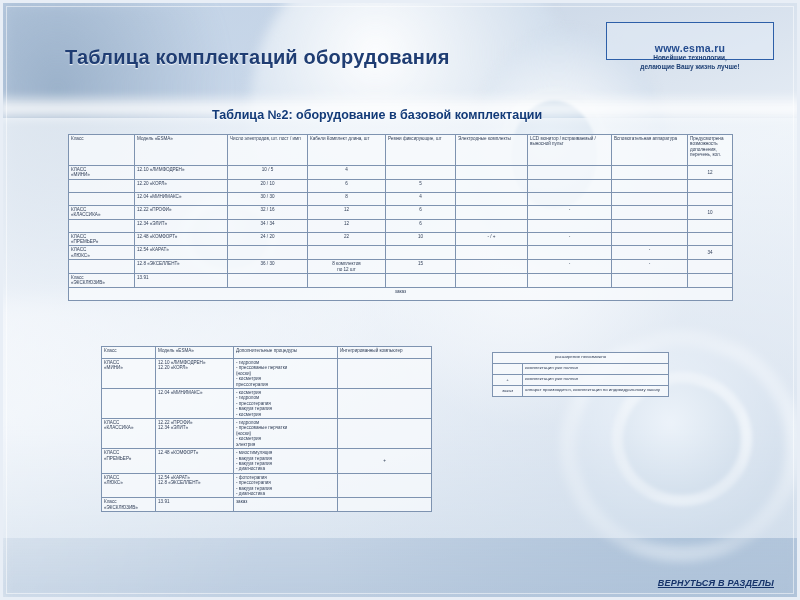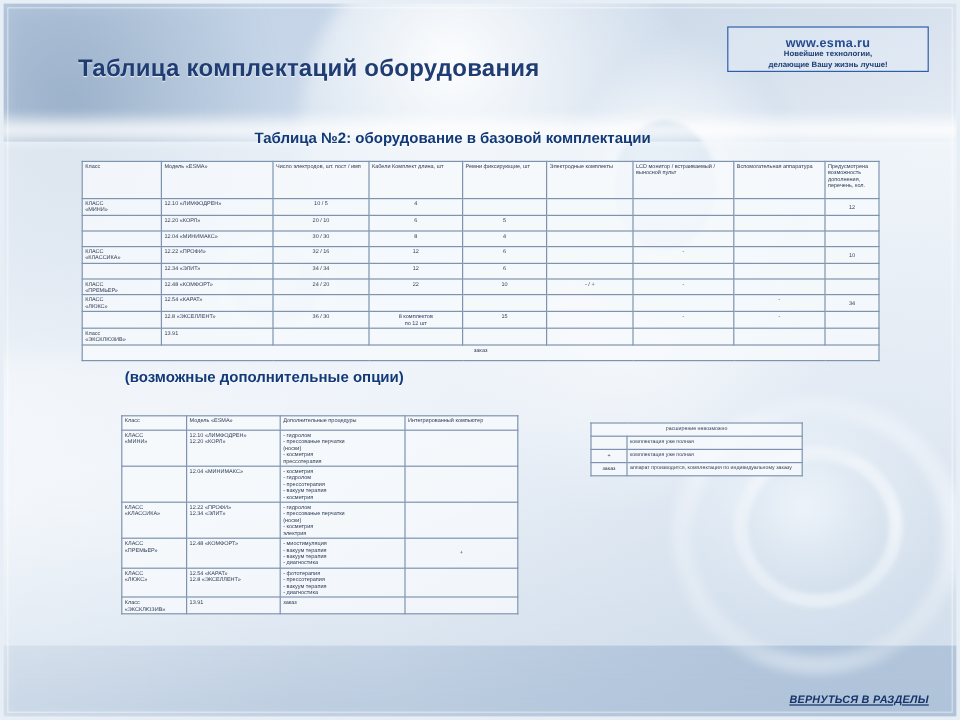--- a/index.html
+++ b/index.html
@@ -100,21 +100,21 @@
     letter-spacing:.2px;
     text-shadow:0 1px 1px rgba(255,255,255,.85);
     white-space:nowrap;
     margin-left:23px;
   }
   #logo-box{
     position:absolute;left:606px;top:22px;width:168px;height:38px;
     border:1px solid #2d5fa8;
     background:rgba(226,235,246,.55);
     box-sizing:border-box;text-align:center;
-    padding-top:7px;
+    padding-top:19px;
   }
   #logo-box .site{
     font-size:10.5px;font-weight:bold;color:#244c8f;letter-spacing:.3px;line-height:12px;
   }
   #logo-box .tag{
     font-size:6.5px;color:#1d3f74;line-height:8.5px;font-weight:bold;
   }
 
   
   .section-caption{
@@ -313,21 +313,20 @@
         <td class="c"></td>
         <td class="c mid"></td>
       </tr>
       <tr>
         <td class="c" colspan="9">заказ</td>
       </tr>
     </tbody>
 </table>
 
 <div class="section-caption" id="t3-caption">
-  <div>(возможные дополнительные опции)</div>
 </div>
 <table class="grid" id="table3">
   <colgroup>
     <col style="width:54px">
       <col style="width:78px">
       <col style="width:104px">
       <col style="width:94px">
   </colgroup>
   <tbody id="t3-body">
       <tr>

